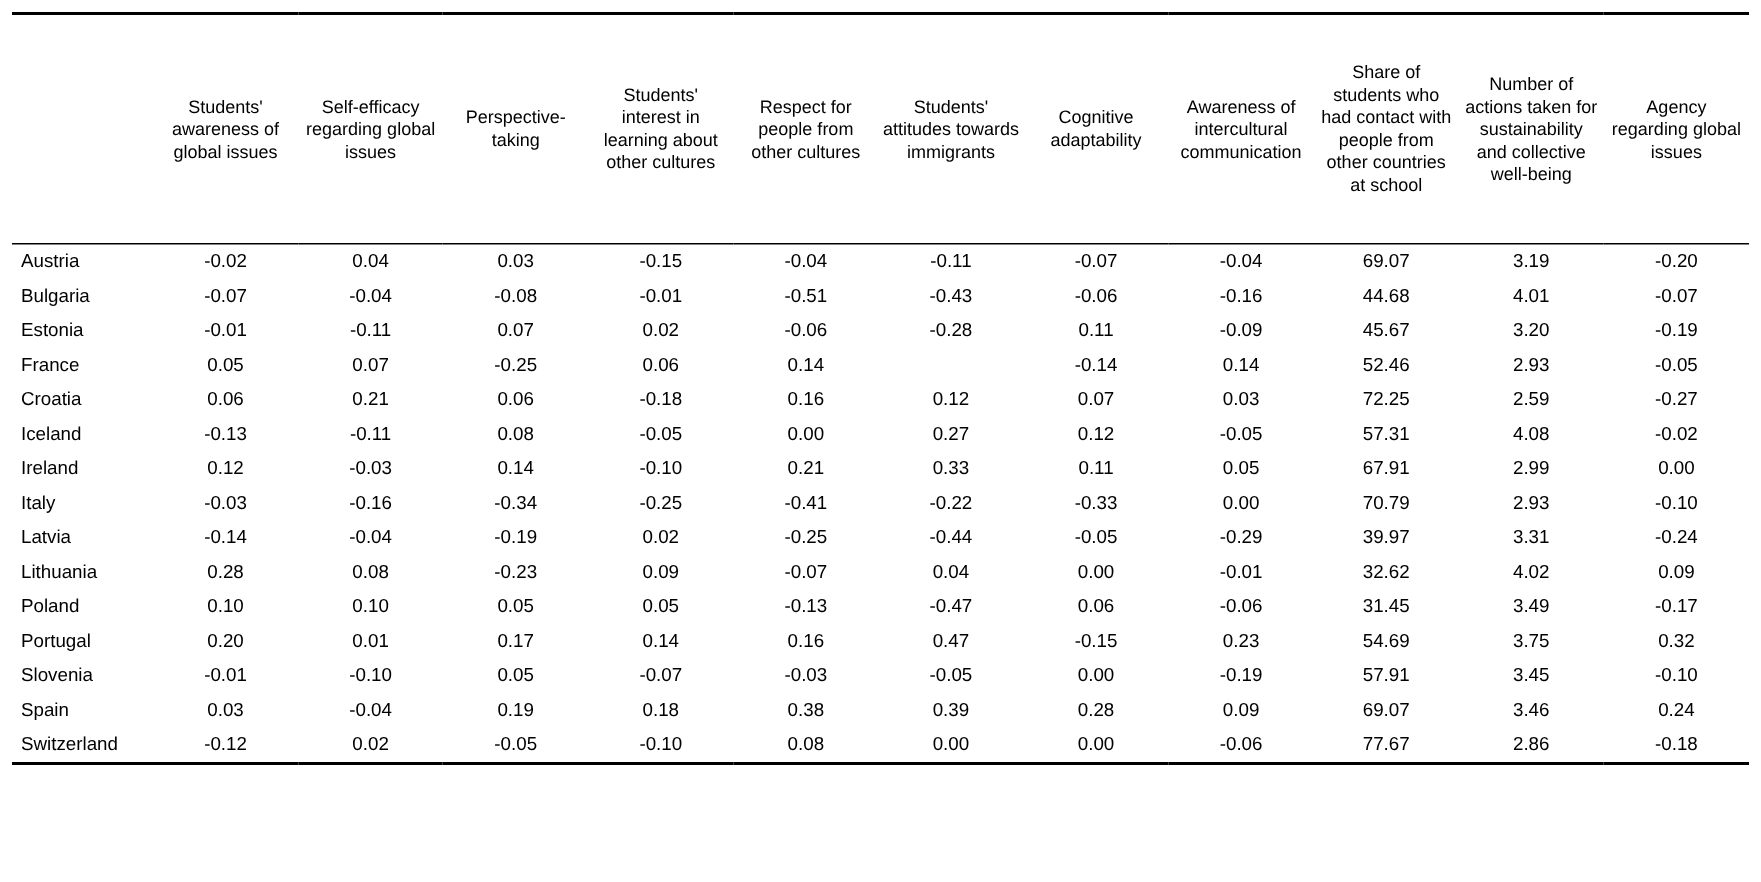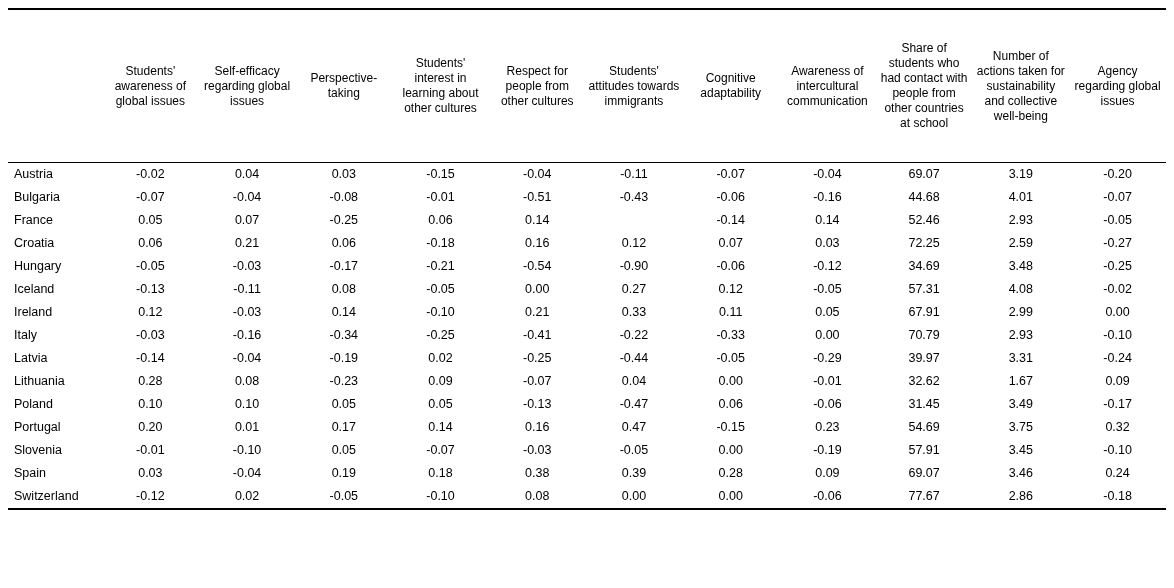--- a/index.html
+++ b/index.html
@@ -97,20 +97,34 @@
           <td>-0.01</td>
           <td>-0.51</td>
           <td>-0.43</td>
           <td>-0.06</td>
           <td>-0.16</td>
           <td>44.68</td>
           <td>4.01</td>
           <td>-0.07</td>
         </tr>
         <tr>
+          <td class="country">Estonia</td>
+          <td>-0.01</td>
+          <td>-0.11</td>
+          <td>0.07</td>
+          <td>0.02</td>
+          <td>-0.06</td>
+          <td>-0.28</td>
+          <td>0.11</td>
+          <td>-0.09</td>
+          <td>45.67</td>
+          <td>3.20</td>
+          <td>-0.19</td>
+        </tr>
+        <tr>
           <td class="country">France</td>
           <td>0.05</td>
           <td>0.07</td>
           <td>-0.25</td>
           <td>0.06</td>
           <td>0.14</td>
           <td></td>
           <td>-0.14</td>
           <td>0.14</td>
           <td>52.46</td>
@@ -125,34 +139,20 @@
           <td>-0.18</td>
           <td>0.16</td>
           <td>0.12</td>
           <td>0.07</td>
           <td>0.03</td>
           <td>72.25</td>
           <td>2.59</td>
           <td>-0.27</td>
         </tr>
         <tr>
-          <td class="country">Hungary</td>
-          <td>-0.05</td>
-          <td>-0.03</td>
-          <td>-0.17</td>
-          <td>-0.21</td>
-          <td>-0.54</td>
-          <td>-0.90</td>
-          <td>-0.06</td>
-          <td>-0.12</td>
-          <td>34.69</td>
-          <td>3.48</td>
-          <td>-0.25</td>
-        </tr>
-        <tr>
           <td class="country">Iceland</td>
           <td>-0.13</td>
           <td>-0.11</td>
           <td>0.08</td>
           <td>-0.05</td>
           <td>0.00</td>
           <td>0.27</td>
           <td>0.12</td>
           <td>-0.05</td>
           <td>57.31</td>
@@ -205,21 +205,21 @@
           <td class="country">Lithuania</td>
           <td>0.28</td>
           <td>0.08</td>
           <td>-0.23</td>
           <td>0.09</td>
           <td>-0.07</td>
           <td>0.04</td>
           <td>0.00</td>
           <td>-0.01</td>
           <td>32.62</td>
-          <td>1.67</td>
+          <td>4.02</td>
           <td>0.09</td>
         </tr>
         <tr>
           <td class="country">Poland</td>
           <td>0.10</td>
           <td>0.10</td>
           <td>0.05</td>
           <td>0.05</td>
           <td>-0.13</td>
           <td>-0.47</td>

